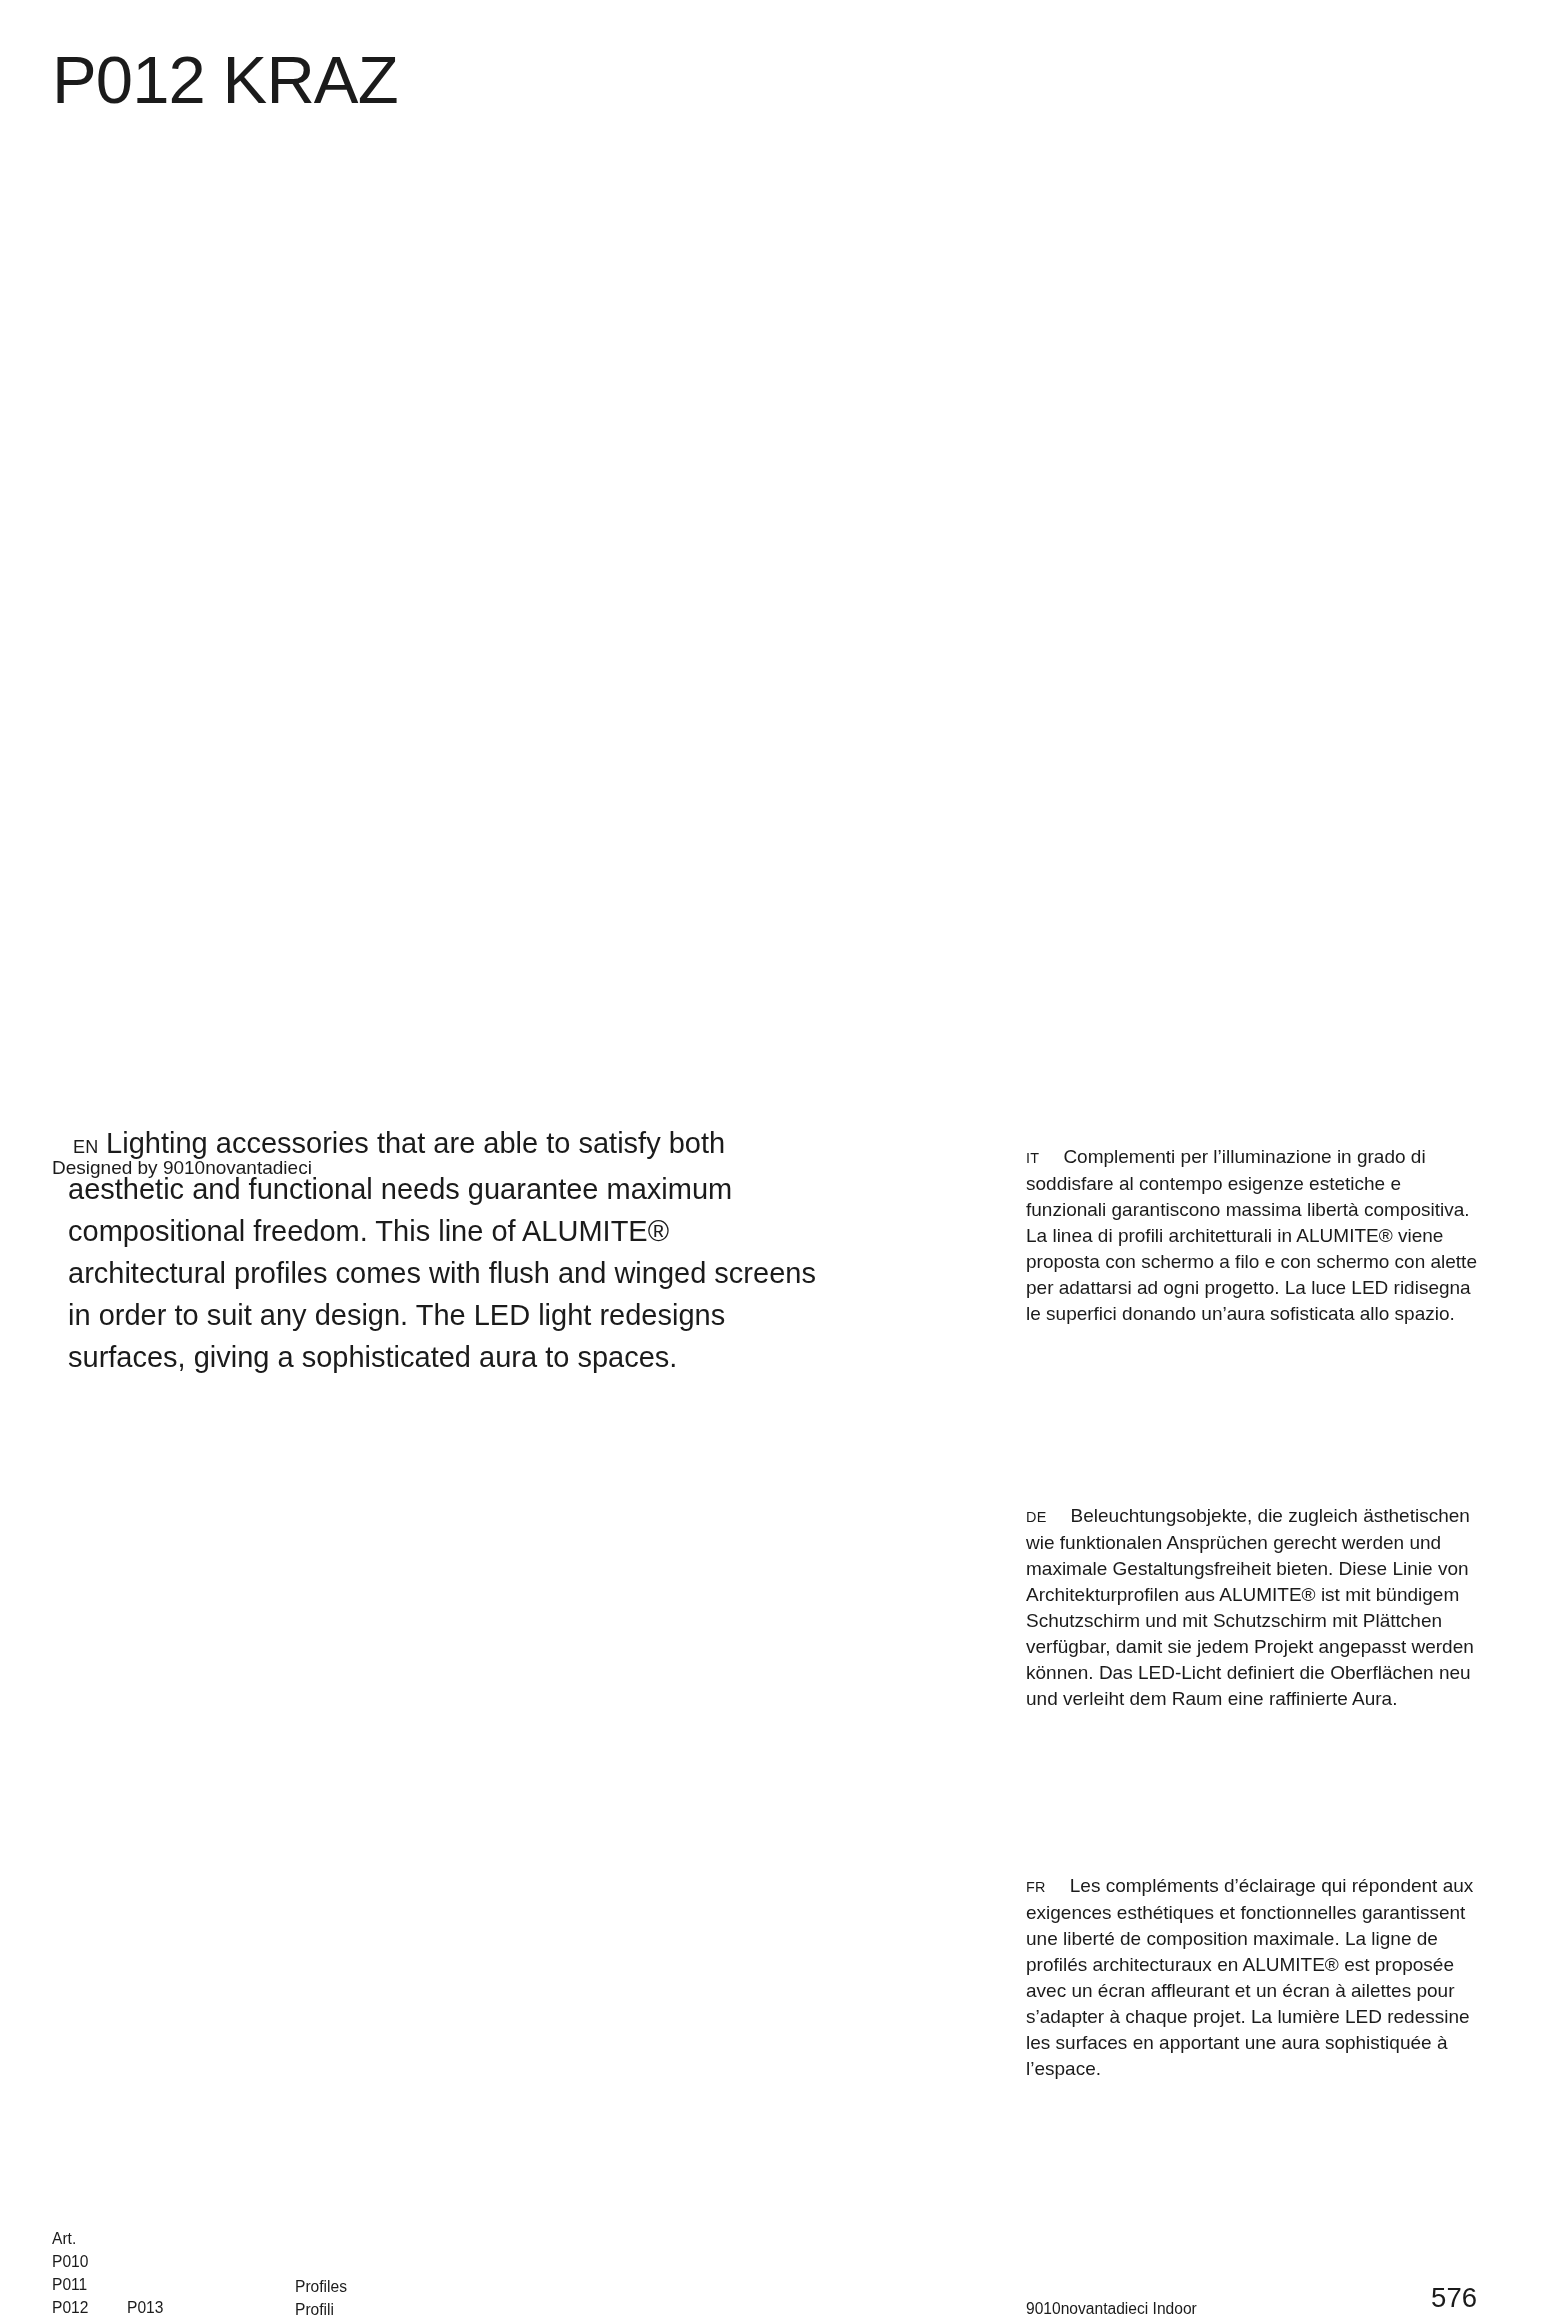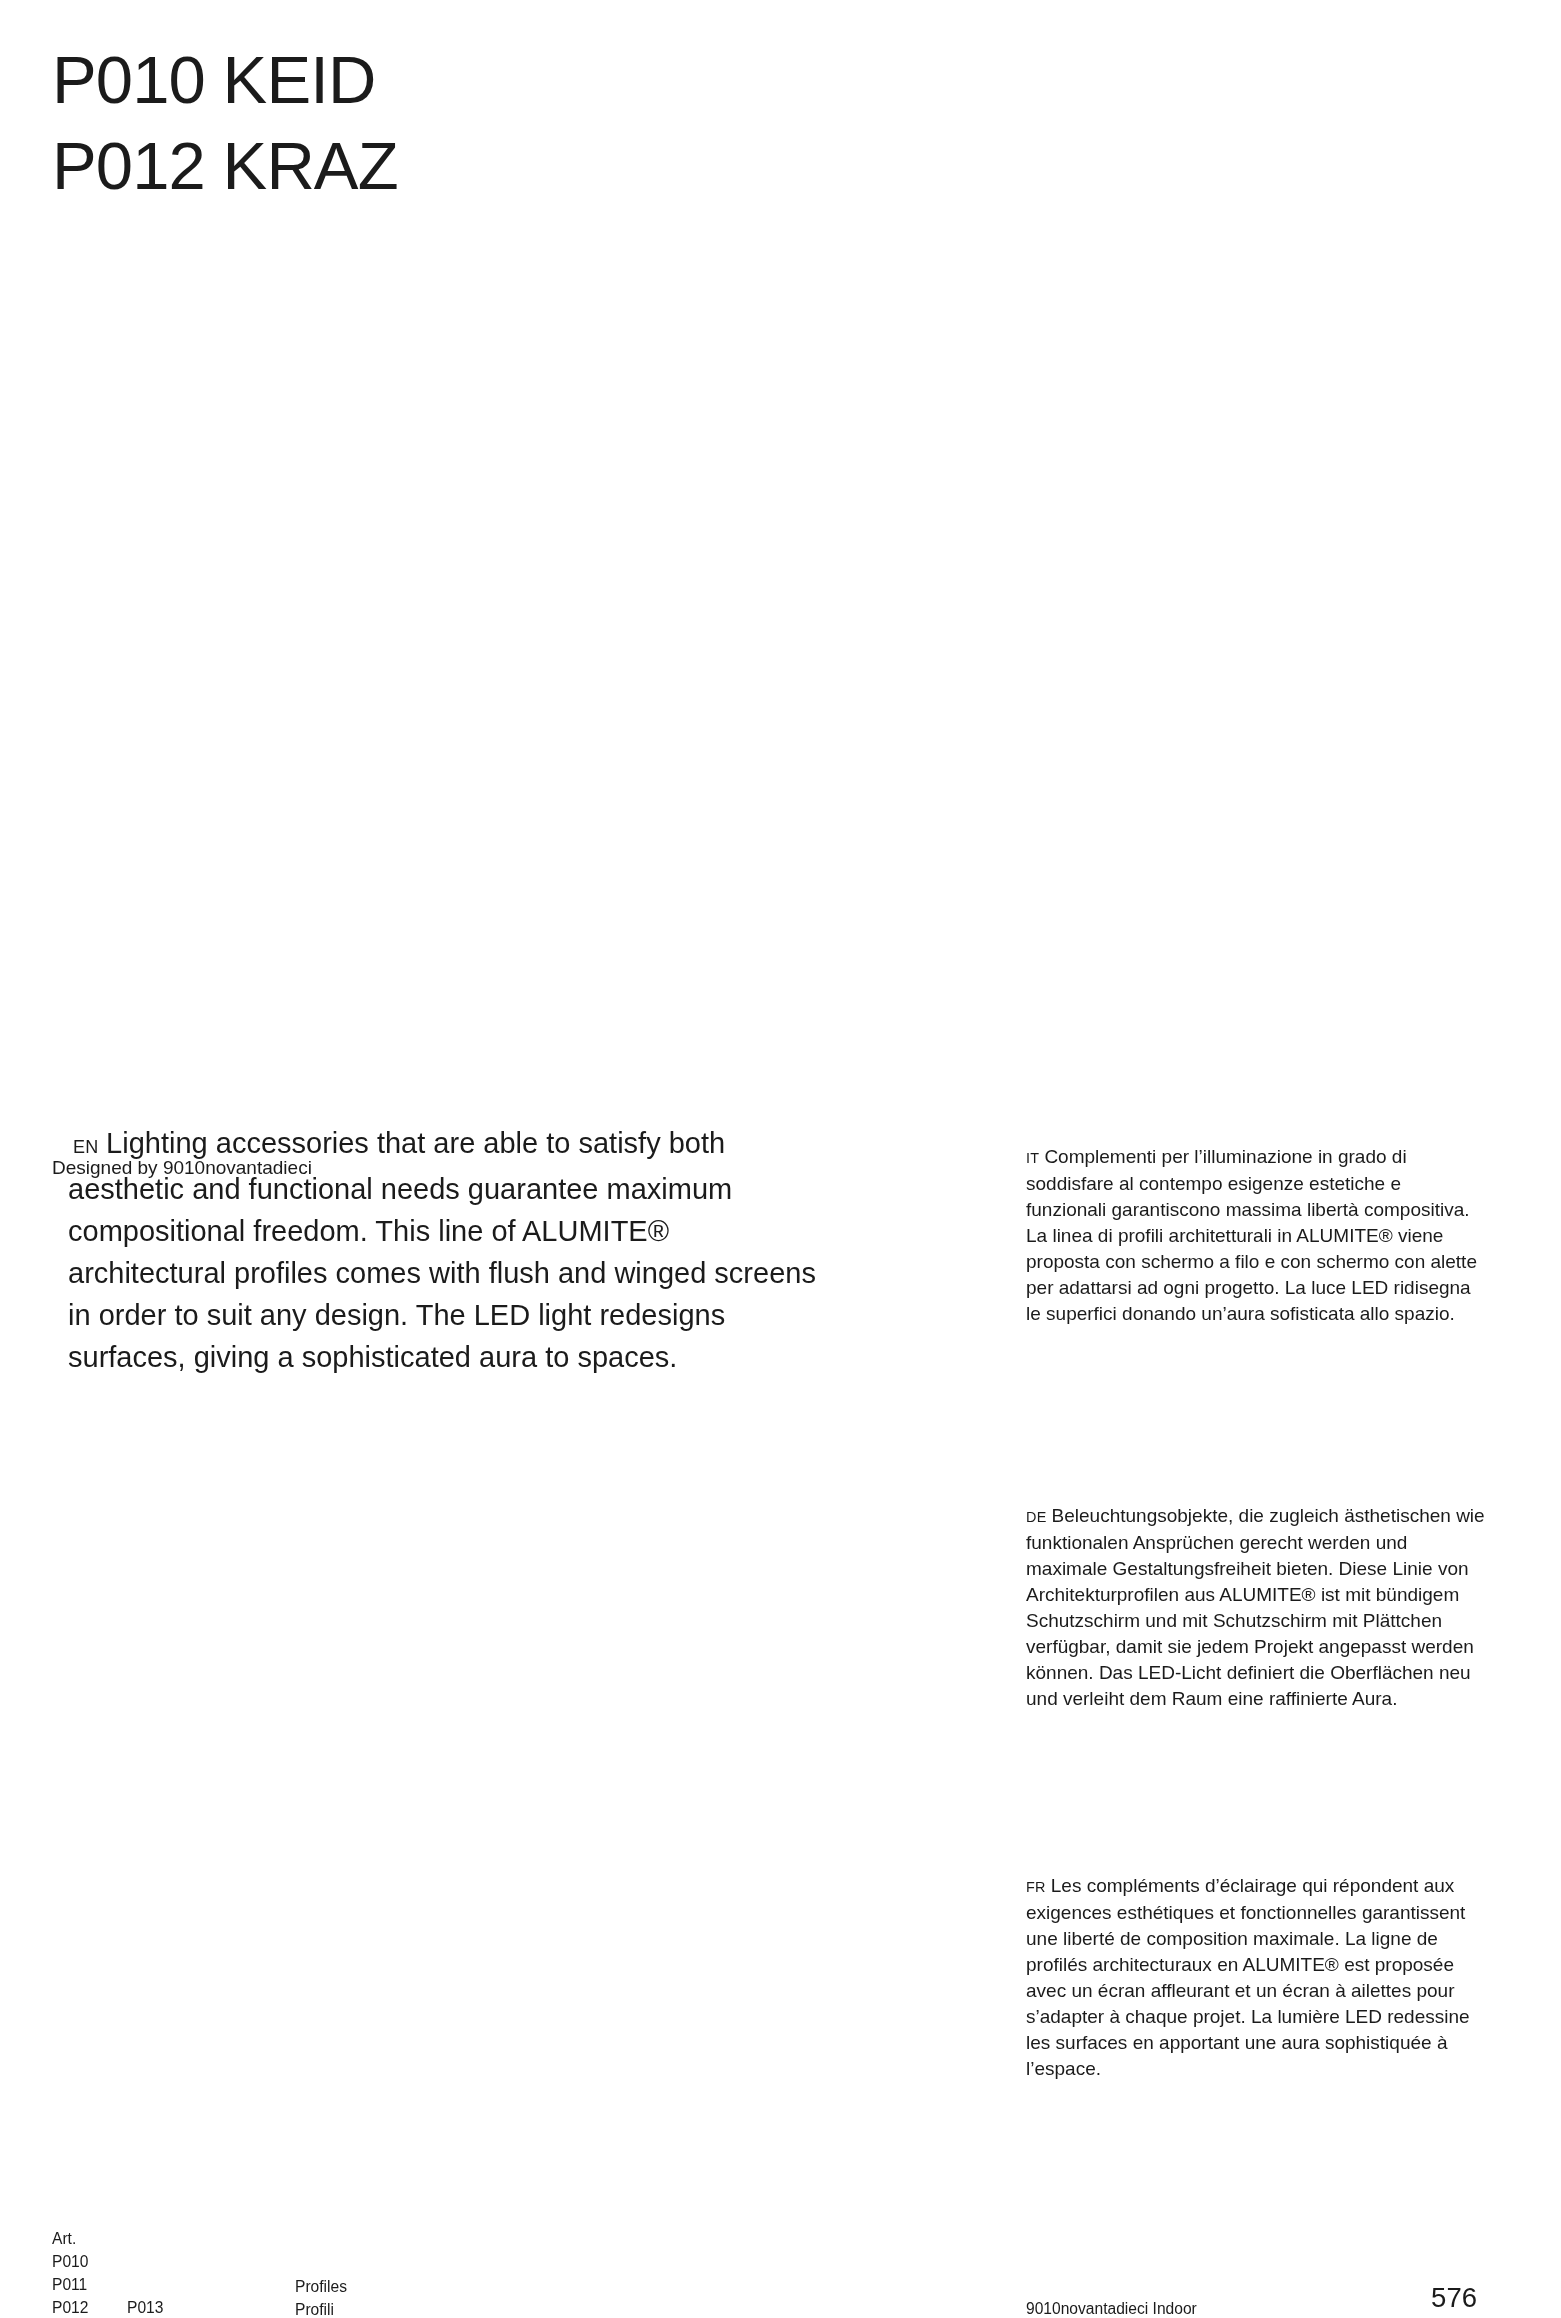--- a/index.html
+++ b/index.html
@@ -51,21 +51,21 @@
     position: absolute;
     left: 1026px;
     width: 459px;
     font-size: 19px;
     line-height: 26px;
     margin: 0;
   }
   .side-paragraph .lang-tag {
     font-size: 14.4px;
     letter-spacing: 0.3px;
-    margin-right: 5px;
+    margin-right: 24px;
   }
   .para-it { top: 1144px; }
   .para-de { top: 1503px; }
   .para-fr { top: 1873px; }
   .footer-col {
     position: absolute;
     top: 2227px;
     font-size: 15.6px;
     line-height: 23px;
   }
@@ -93,21 +93,20 @@
     line-height: 32px;
     text-align: left;
   }
 </style>
 </head>
 <body>
 
 <div class="page">
 
   <div class="title-block">
-    <div class="title-line">P010 KEID</div>
     <div class="title-line">P012 KRAZ</div>
   </div>
 
   <div class="designed-by">Designed by 9010novantadieci</div>
 
   <p class="lead-paragraph">
     <span class="lang-tag">EN</span><span>Lighting accessories that are able to satisfy both aesthetic and functional needs guarantee maximum compositional freedom. This line of ALUMITE® architectural profiles comes with flush and winged screens in order to suit any design. The LED light redesigns surfaces, giving a sophisticated aura to spaces.</span>
   </p>
 
   <p class="side-paragraph para-it">

